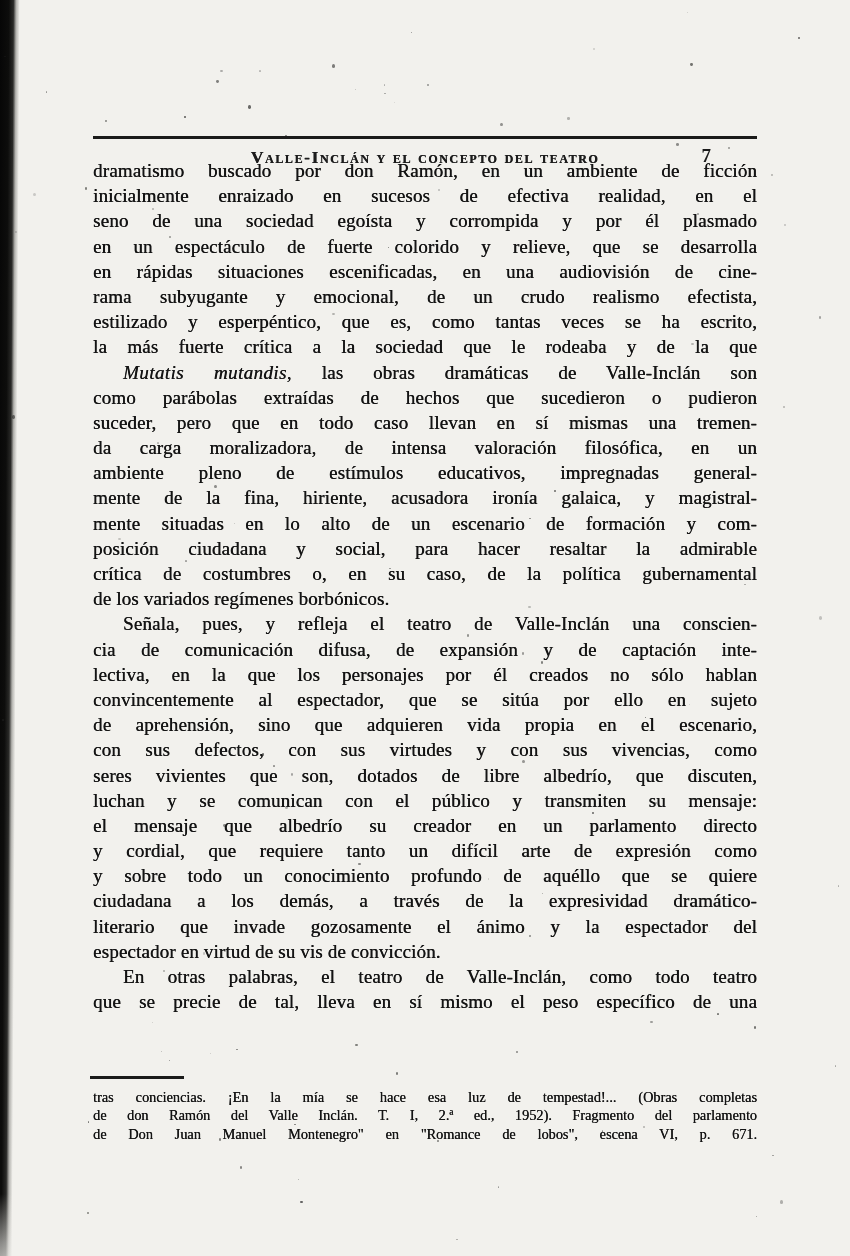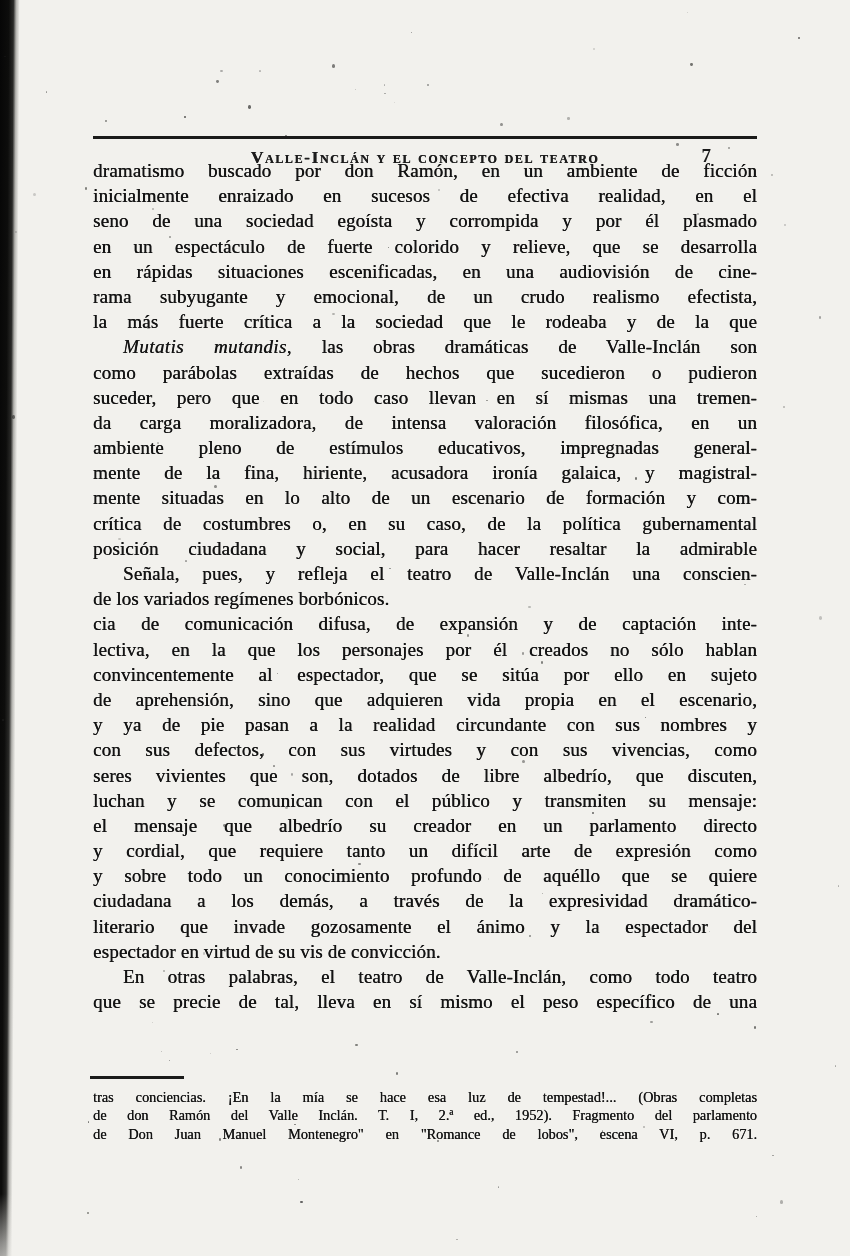--- a/index.html
+++ b/index.html
@@ -109,37 +109,37 @@
 
   <div class="header-rule"></div>
 
   <div class="body-text" id="body-text">
       <div class="line">dramatismo buscado por don Ramón, en un ambiente de ficción</div>
       <div class="line">inicialmente enraizado en sucesos de efectiva realidad, en el</div>
       <div class="line">seno de una sociedad egoísta y corrompida y por él plasmado</div>
       <div class="line">en un espectáculo de fuerte colorido y relieve, que se desarrolla</div>
       <div class="line">en rápidas situaciones escenificadas, en una audiovisión de cine-</div>
       <div class="line">rama subyugante y emocional, de un crudo realismo efectista,</div>
+      <div class="line">estilizado y esperpéntico, que es, como tantas veces se ha escrito,</div>
       <div class="line">la más fuerte crítica a la sociedad que le rodeaba y de la que</div>
       <div class="line indent"><i>Mutatis mutandis,</i> las obras dramáticas de Valle-Inclán son</div>
       <div class="line">como parábolas extraídas de hechos que sucedieron o pudieron</div>
       <div class="line">suceder, pero que en todo caso llevan en sí mismas una tremen-</div>
       <div class="line">da carga moralizadora, de intensa valoración filosófica, en un</div>
       <div class="line">ambiente pleno de estímulos educativos, impregnadas general-</div>
       <div class="line">mente de la fina, hiriente, acusadora ironía galaica, y magistral-</div>
       <div class="line">mente situadas en lo alto de un escenario de formación y com-</div>
+      <div class="line">posición ciudadana y social, para hacer resaltar la admirable</div>
       <div class="line">crítica de costumbres o, en su caso, de la política gubernamental</div>
-      <div class="line">posición ciudadana y social, para hacer resaltar la admirable</div>
+      <div class="line flush-left">de los variados regímenes borbónicos.</div>
       <div class="line indent">Señala, pues, y refleja el teatro de Valle-Inclán una conscien-</div>
-      <div class="line flush-left">de los variados regímenes borbónicos.</div>
       <div class="line">cia de comunicación difusa, de expansión y de captación inte-</div>
       <div class="line">lectiva, en la que los personajes por él creados no sólo hablan</div>
       <div class="line">convincentemente al espectador, que se sitúa por ello en sujeto</div>
       <div class="line">de aprehensión, sino que adquieren vida propia en el escenario,</div>
-      <div class="line">y ya de pie pasan a la realidad circundante con sus nombres y</div>
       <div class="line">con sus defectos, con sus virtudes y con sus vivencias, como</div>
       <div class="line">seres vivientes que son, dotados de libre albedrío, que discuten,</div>
       <div class="line">luchan y se comunican con el público y transmiten su mensaje:</div>
       <div class="line">el mensaje que albedrío su creador en un parlamento directo</div>
       <div class="line">y cordial, que requiere tanto un difícil arte de expresión como</div>
       <div class="line">y sobre todo un conocimiento profundo de aquéllo que se quiere</div>
       <div class="line">ciudadana a los demás, a través de la expresividad dramático-</div>
       <div class="line">literario que invade gozosamente el ánimo y la espectador del</div>
       <div class="line flush-left">espectador en virtud de su vis de convicción.</div>
       <div class="line indent">En otras palabras, el teatro de Valle-Inclán, como todo teatro</div>

